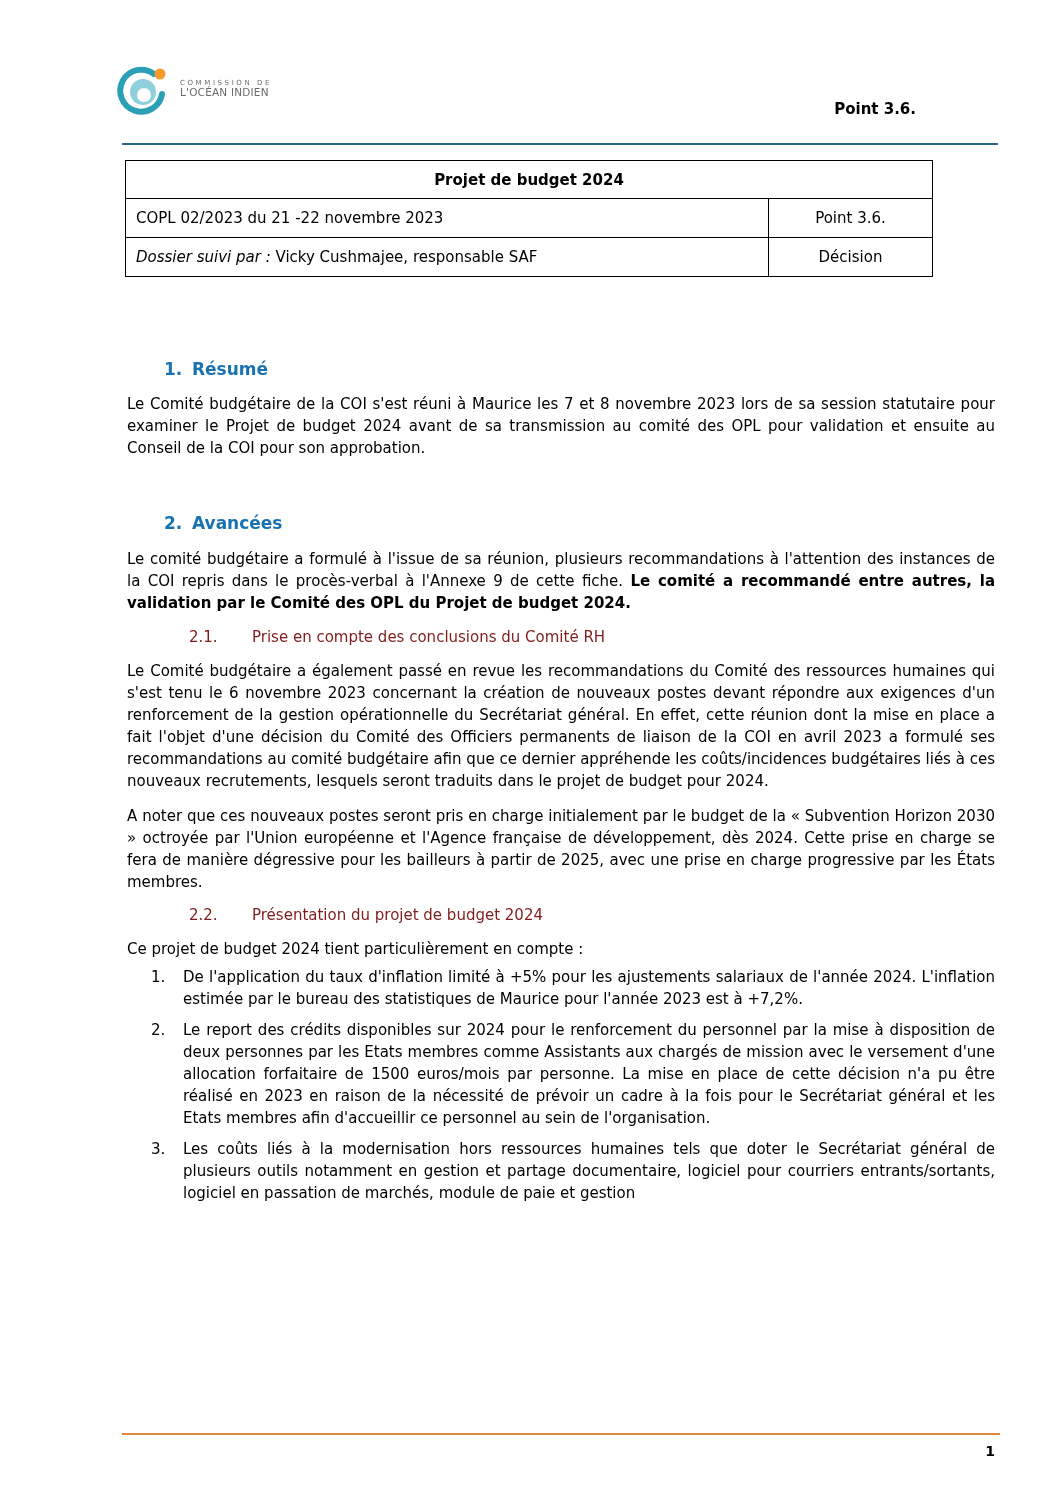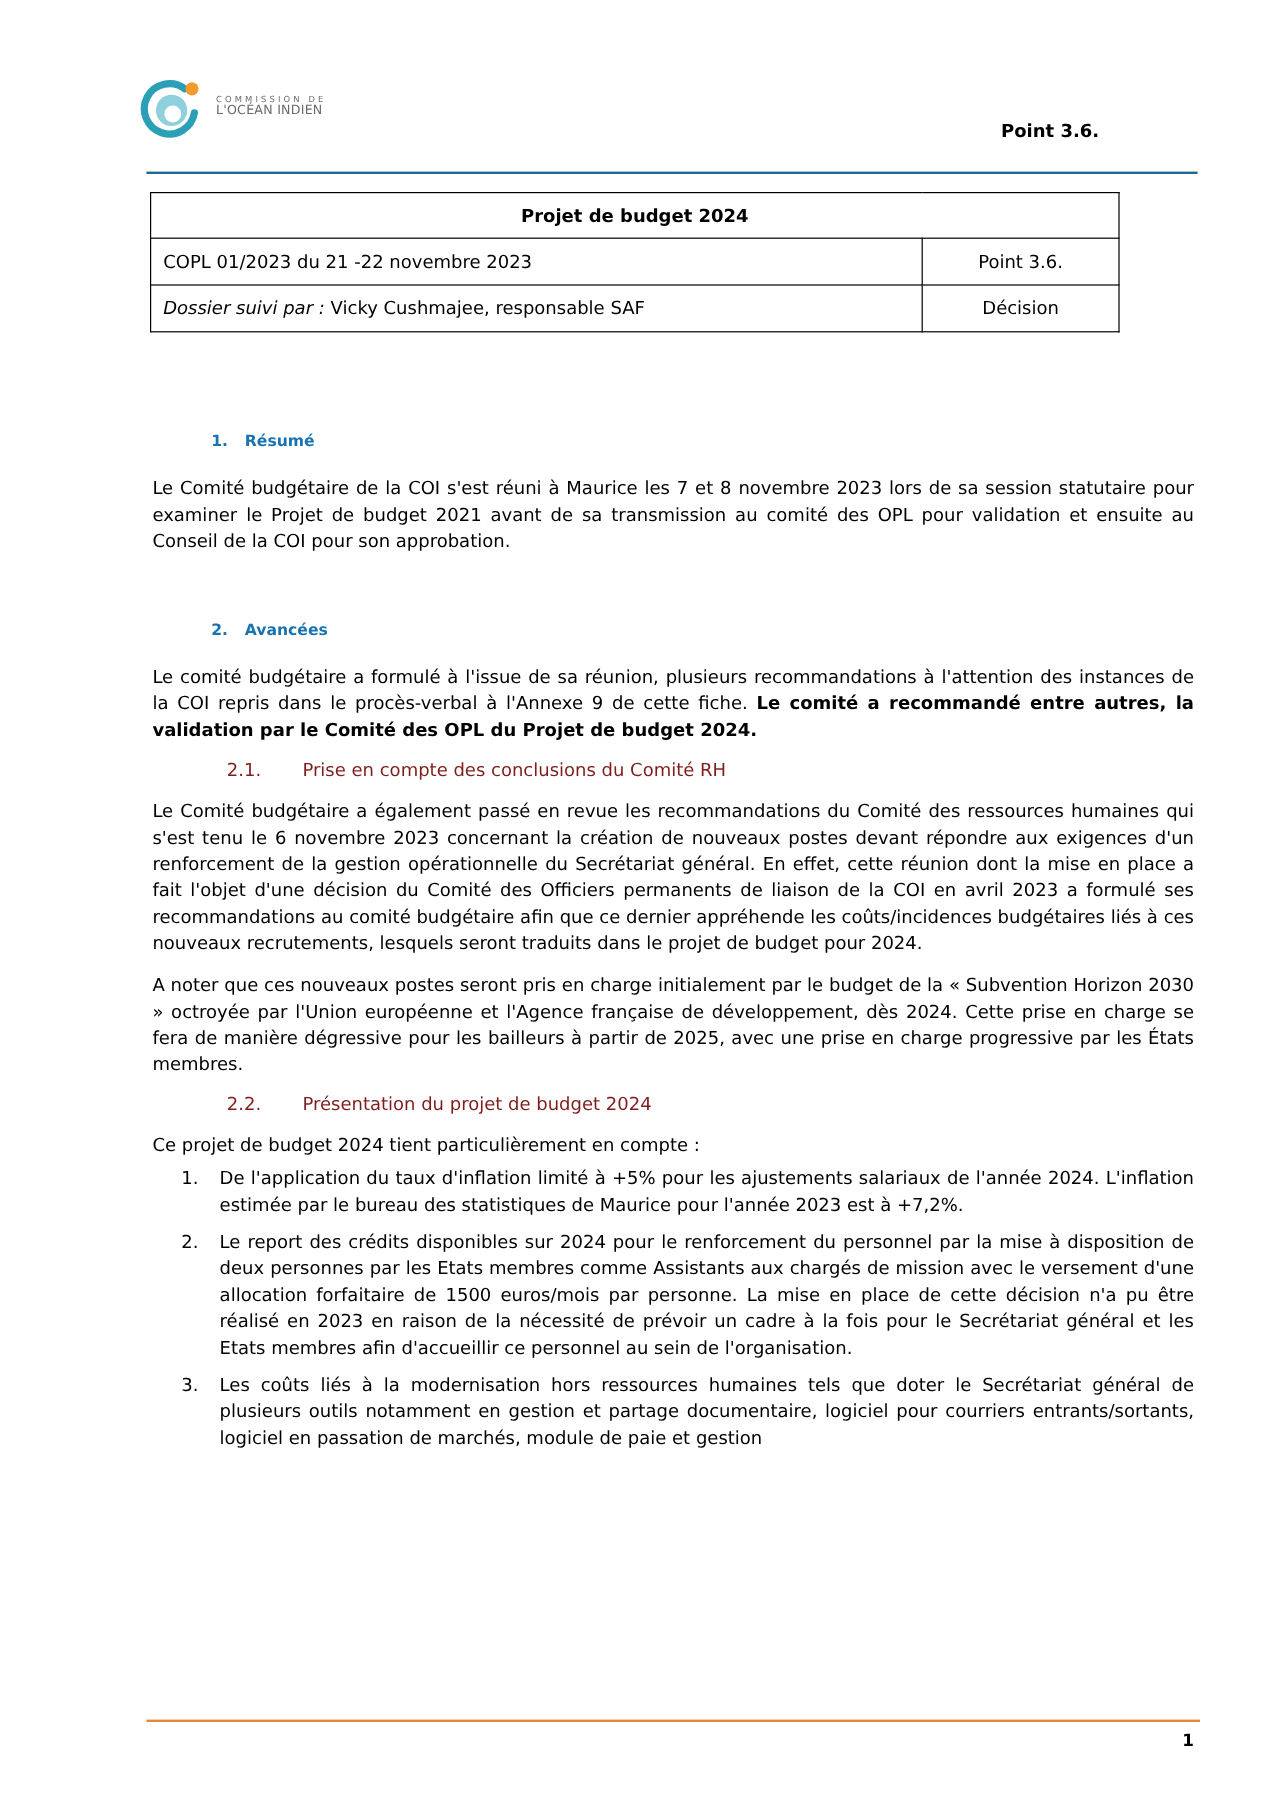--- a/index.html
+++ b/index.html
@@ -16,21 +16,21 @@
     .page-num { position: absolute; right: 63px; top: 1443px; font-size: 14px; font-weight: bold; }
 
     table.info { position: absolute; left: 125px; top: 160px; width: 808px; border-collapse: collapse; font-size: 15px; }
     table.info td { border: 1.5px solid #000; padding: 0 10px; height: 38px; vertical-align: middle; }
     table.info td.title { text-align: center; font-weight: bold; height: 37px; }
     table.info td.right { width: 143px; text-align: center; }
     table.info td.last { height: 40px; }
     .it { font-style: italic; }
 
     .content { position: absolute; left: 127px; width: 868px; top: 352px; font-size: 15px; line-height: 22px; }
-    h2 { color: #1a73b0; font-size: 13px; font-weight: bold; margin: 16px; padding-left: 33px; }
+    h2 { color: #1a73b0; font-size: 17px; font-weight: bold; margin: 4px; padding-left: 33px; }
     h2 .num { display: inline-block; width: 28px; }
     h3 { color: #7f1d1d; font-size: 15px; font-weight: normal; margin: 0; padding-left: 62px; }
     h3 .num { display: inline-block; width: 63px; }
     p { margin: 0; text-align: justify; }
     .b { font-weight: bold; }
     sup { font-size: 9px; line-height: 0; }
     ol { margin: 0; padding: 0; list-style: none; }
     ol li { position: relative; padding-left: 36px; margin-left: 20px; text-align: justify; }
     ol li .n { position: absolute; left: 4px; }
   </style>
@@ -52,35 +52,35 @@
 
 <div class="header-point">Point 3.6.</div>
 <div class="rule-top"></div>
 
 <table class="info">
   <tbody>
       <tr>
     <td class="title" colspan="2">Projet de budget 2024</td>
   </tr>
   <tr>
-    <td>COPL 01/2023 du 21 -22 novembre 2023</td>
+    <td>COPL 02/2023 du 21 -22 novembre 2023</td>
     <td class="right">Point 3.6.</td>
   </tr>
   <tr>
     <td><span class="it">Dossier suivi par :</span><span> Vicky Cushmajee, responsable SAF</span></td>
     <td class="right">Décision</td>
   </tr>
 </tbody>
   </table>
 
 <div class="content">
   <h2 style="margin-top:6px;">
     <span class="num">1.</span><span>Résumé</span>
   </h2>
-  <p style="margin-top:13px;">Le Comité budgétaire de la COI s'est réuni à Maurice les 7 et 8 novembre 2023 lors de sa session statutaire pour examiner le Projet de budget 2021 avant de sa transmission au comité des OPL pour validation et ensuite au Conseil de la COI pour son approbation.</p>
+  <p style="margin-top:13px;">Le Comité budgétaire de la COI s'est réuni à Maurice les 7 et 8 novembre 2023 lors de sa session statutaire pour examiner le Projet de budget 2024 avant de sa transmission au comité des OPL pour validation et ensuite au Conseil de la COI pour son approbation.</p>
 
   <h2 style="margin-top:53px;">
     <span class="num">2.</span><span>Avancées</span>
   </h2>
   <p style="margin-top:14px;"><span>Le comité budgétaire a formulé à l'issue de sa réunion, plusieurs recommandations à l'attention des instances de la COI repris dans le procès-verbal à l'Annexe 9 de cette fiche. </span><span class="b">Le comité a recommandé entre autres, la validation par le Comité des OPL du Projet de budget 2024.</span></p>
 
   <h3 style="margin-top:12px;">
     <span class="num">2.1.</span><span>Prise en compte des conclusions du Comité RH</span>
   </h3>
   <p style="margin-top:12px;">Le Comité budgétaire a également passé en revue les recommandations du Comité des ressources humaines qui s'est tenu le 6 novembre 2023 concernant la création de nouveaux postes devant répondre aux exigences d'un renforcement de la gestion opérationnelle du Secrétariat général. En effet, cette réunion dont la mise en place a fait l'objet d'une décision du Comité des Officiers permanents de liaison de la COI en avril 2023 a formulé ses recommandations au comité budgétaire afin que ce dernier appréhende les coûts/incidences budgétaires liés à ces nouveaux recrutements, lesquels seront traduits dans le projet de budget pour 2024.</p>

